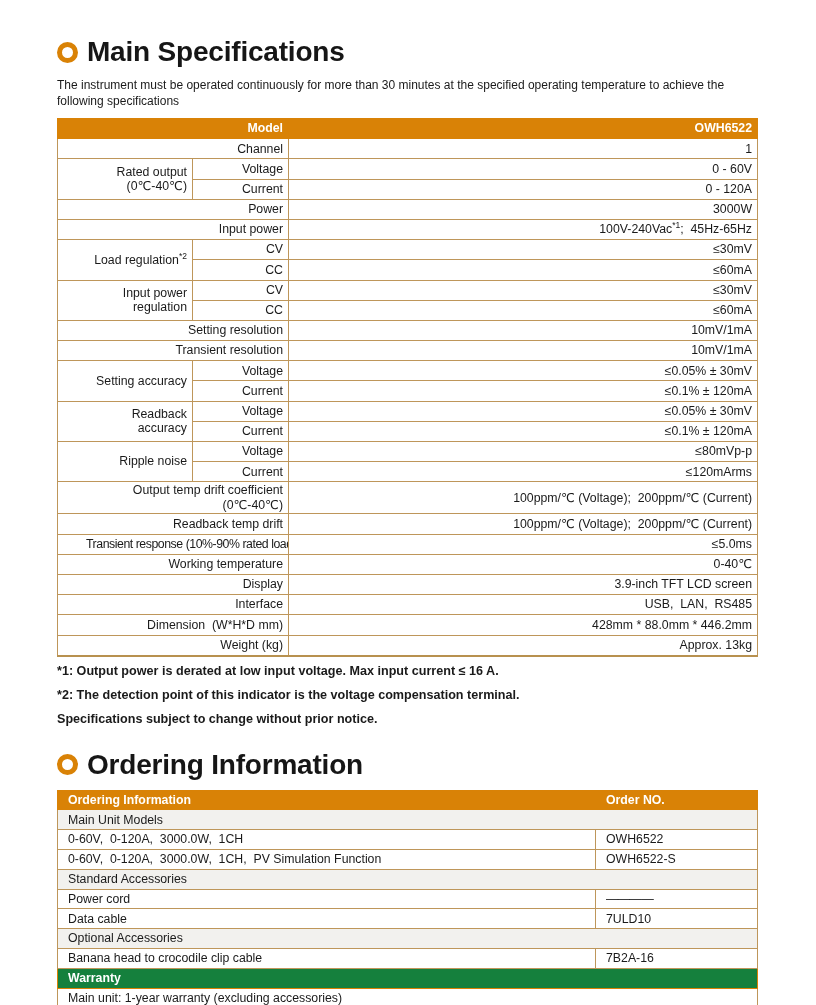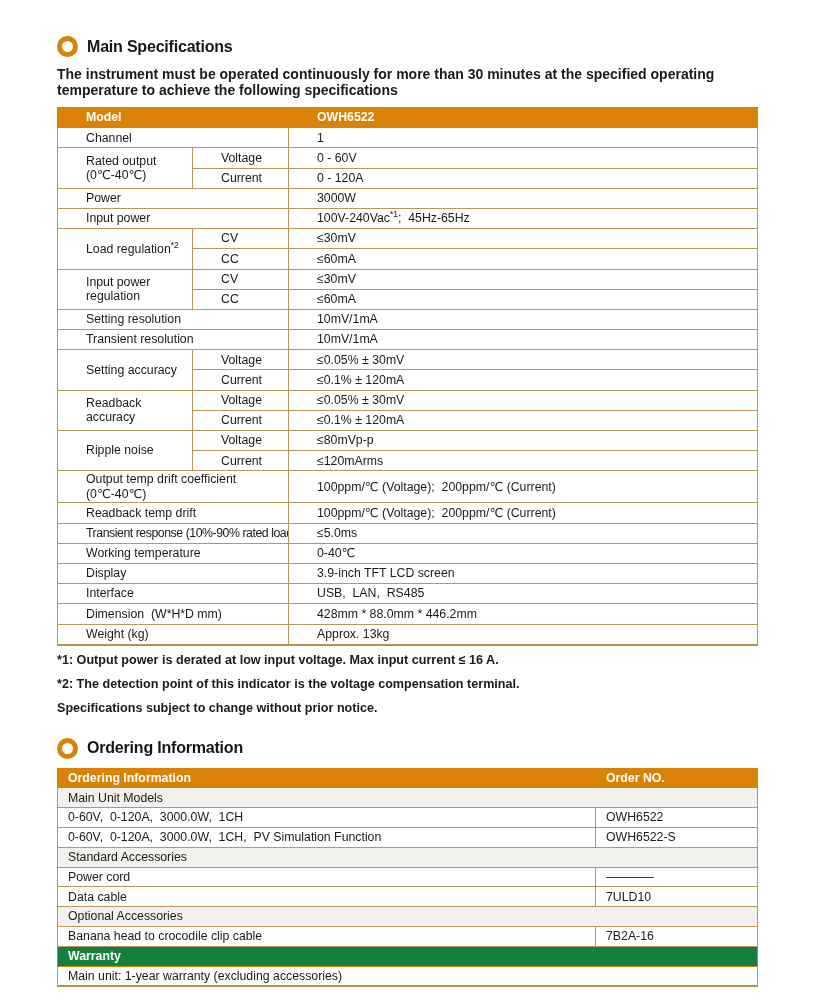--- a/index.html
+++ b/index.html
@@ -7,29 +7,29 @@
     width:816px;height:1005px;
     font-family:"Liberation Sans","DejaVu Sans",sans-serif;
     color:#1a1a1a;
     -webkit-font-smoothing:antialiased;
   }
   .page{box-sizing:border-box;width:816px;height:1005px;padding:36px 58px 0 57px;overflow:hidden;}
 
   
   .sec-head{display:flex;align-items:center;gap:9px;margin:0 0 9px 0;}
   .bullet{flex:0 0 auto;width:11px;height:11px;border:5px solid #D98206;border-radius:50%;box-sizing:content-box;}
-  .sec-title{font-size:16px;font-weight:700;letter-spacing:-0.2px;margin:0;color:#161616;}
-
-  .intro{font-size:14px;line-height:16px;margin:8px 0 9px 0;font-weight:bold;}
+  .sec-title{font-size:28px;font-weight:700;letter-spacing:-0.2px;margin:0;color:#161616;}
+
+  .intro{font-size:12px;line-height:16px;margin:8px 0 9px 0;}
 
   
   table{border-collapse:collapse;table-layout:fixed;width:701px;}
   td{border:1px solid #BE965A;font-size:12.3px;line-height:14.5px;color:#1a1a1a;
      padding:1px 5px;height:17.2px;white-space:pre-wrap;overflow:hidden;}
-  .spec-table td{text-align:left;padding-left:28px;}
+  .spec-table td{text-align:right;padding-left:28px;}
   .spec-table{border-bottom:2px solid #B8914F;}
   .orange td{background:#D98206;color:#ffffff;font-weight:700;border-color:#D98206;border-top-color:#D98206;}
   .orange td + td{border-left:1px solid #ffffff;}
   sup{font-size:8.5px;line-height:0;vertical-align:super;}
   .blk{display:block;}
   .tight{letter-spacing:-0.45px;white-space:nowrap;}
 
   
   .footnotes{margin-top:7px;font-weight:bold;}
   .footnotes p{margin:0 0 9px 0;font-size:12.6px;line-height:15px;}

